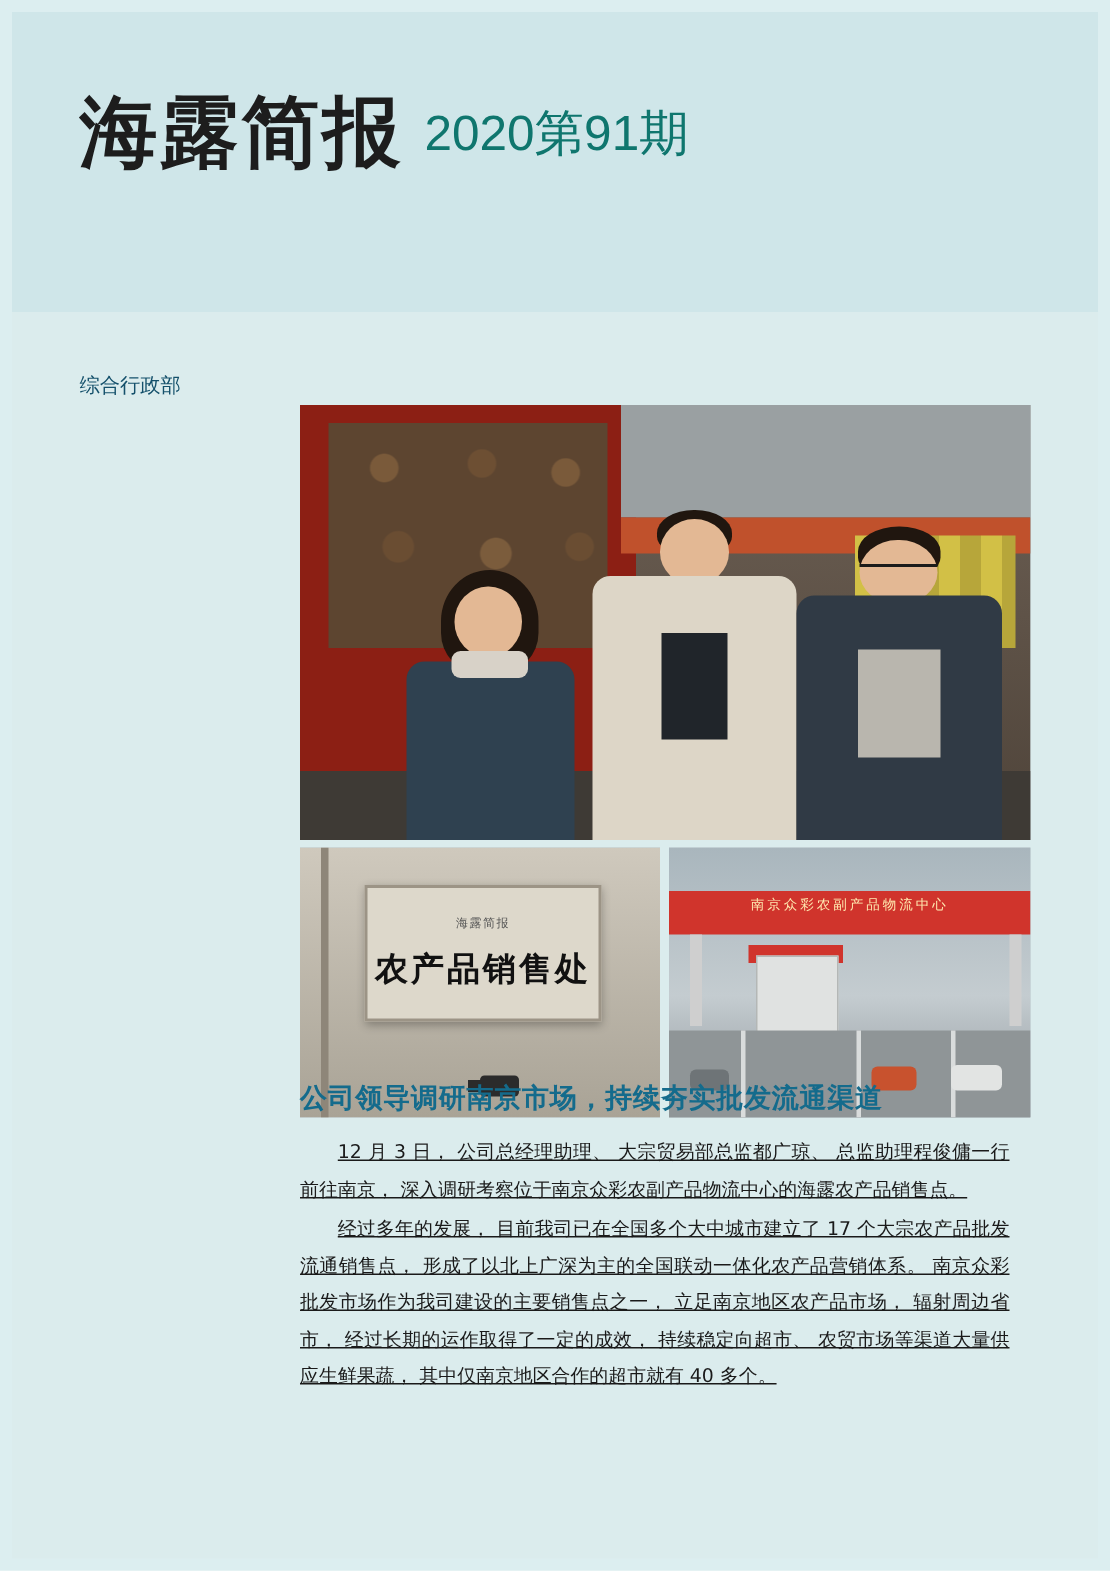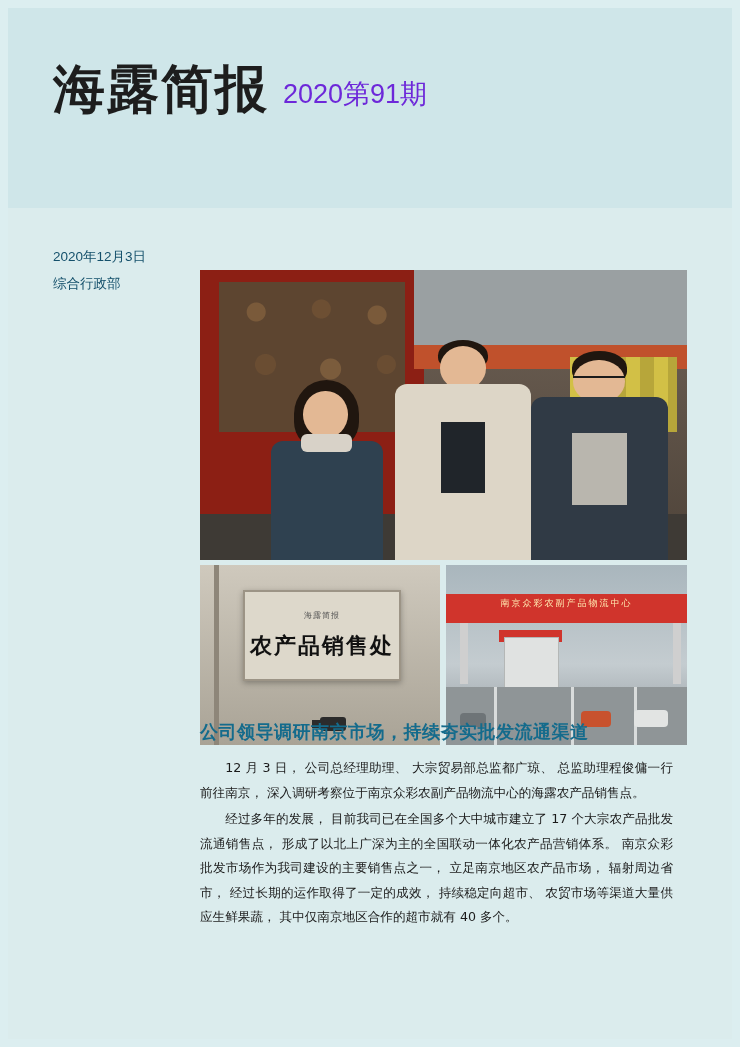--- a/index.html
+++ b/index.html
@@ -48,22 +48,22 @@
   .main-title {
     font-family: "DejaVu Sans", sans-serif;
     font-size: 52px;
     font-weight: bold;
     letter-spacing: 2px;
     color: #1d1d1d;
     line-height: 1;
   }
   .issue {
     font-family: "Liberation Sans", sans-serif;
-    font-size: 27px;
-    color: #6d28d9;
+    font-size: 33px;
+    color: #0f766e;
     margin-left: 14px;
     padding-bottom: 3px;
     letter-spacing: 0px;
   }
 
   
   .meta {
     position: absolute;
     left: 45px;
     top: 235px;
@@ -187,37 +187,37 @@
     width: 490px;
     font-size: 12.6px;
     line-height: 1.95;
     color: #1a1a1a;
     text-align: justify;
     font-family: "DejaVu Sans", sans-serif;
   }
   .body-text p {
     margin: 0 17px 2px 0;
     text-indent: 2em;
+    text-decoration: underline;
   }
 </style>
 </head>
 <body>
 
 <div class="page">
   <div class="page-inner">
 
     <div class="masthead">
       <div class="title-row">
         <div class="main-title">海露简报</div>
         <div class="issue">2020第91期</div>
       </div>
     </div>
 
     <div class="meta">
-      <div>2020年12月3日</div>
       <div>综合行政部</div>
     </div>
 
     <div class="photo photo-main">
       <div class="p1-bg"></div>
       <div class="p1-truck"></div>
       <div class="p1-sacks"></div>
       <div class="p1-roof"></div>
       <div class="p1-roof2"></div>
       <div class="p1-crates"></div>

